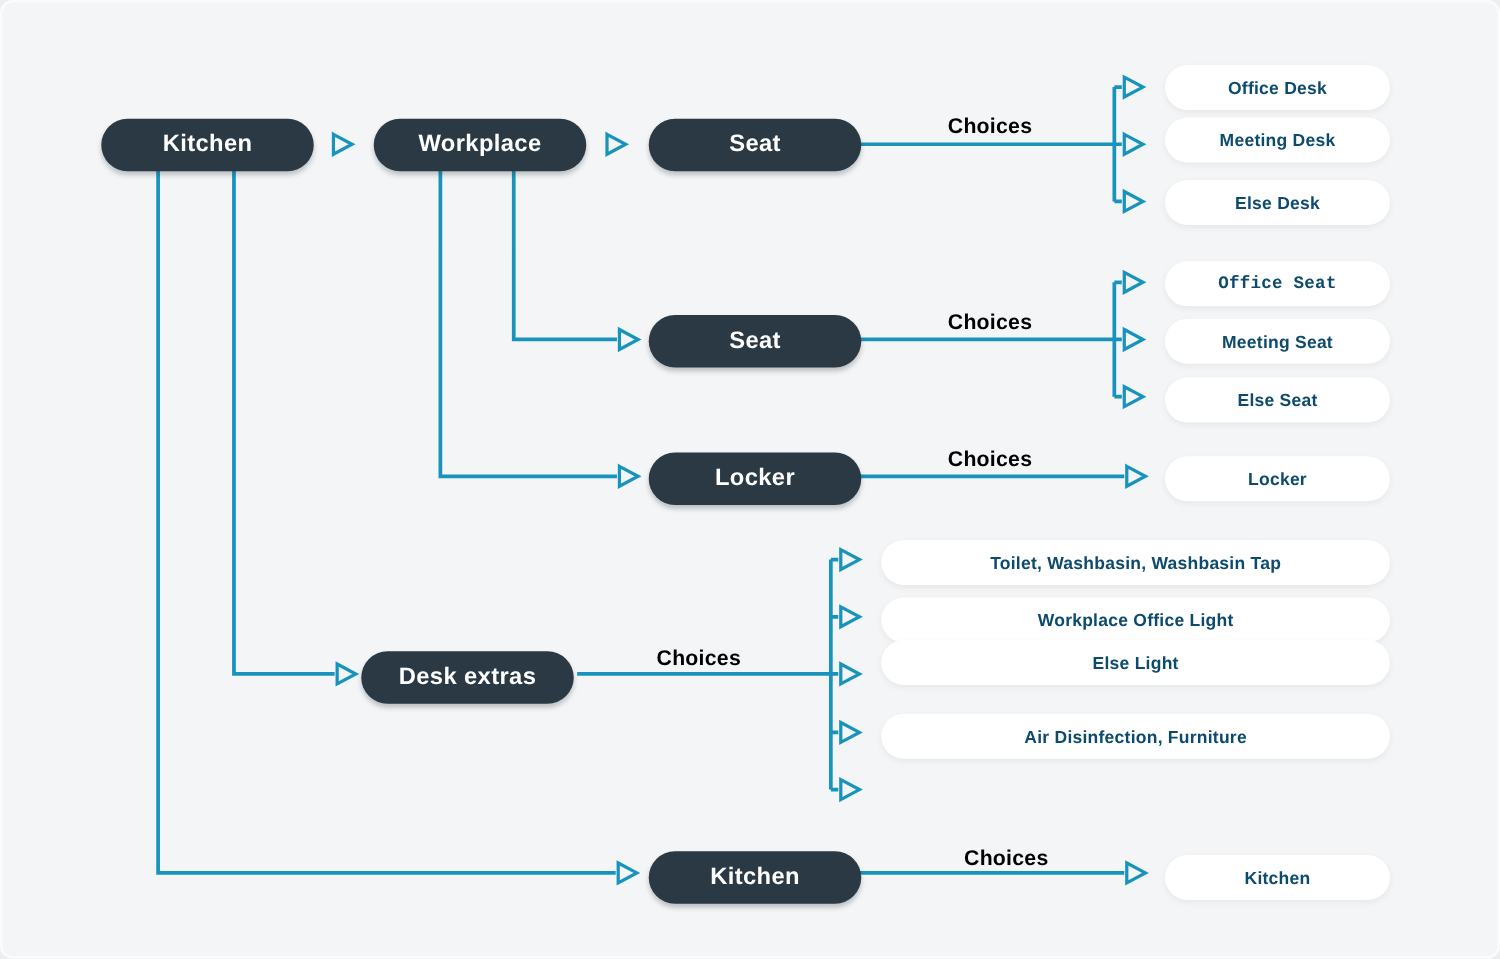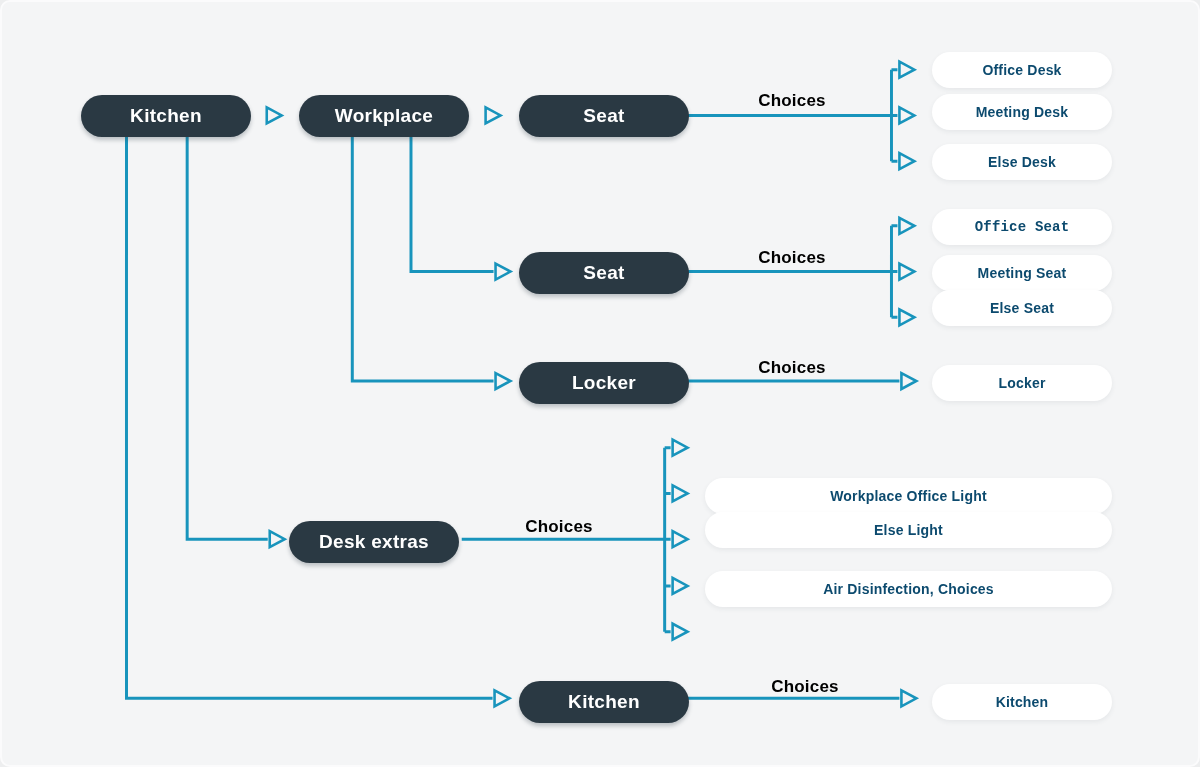--- a/index.html
+++ b/index.html
@@ -147,23 +147,24 @@
   <div class="wire-label" style="left:790px; top:356px;">Choices</div>
   <div class="wire-label" style="left:557px; top:515px;">Choices</div>
   <div class="wire-label" style="left:803px; top:675px;">Choices</div>
 
   <div class="chip centered" style="top:50px;">Office Desk</div>
   <div class="chip centered" style="top:92px;">Meeting Desk</div>
   <div class="chip centered" style="top:142px;">Else Desk</div>
 
   <div class="chip centered" style="top:207px;font-family:Liberation Mono, monospace;">Office Seat</div>
   <div class="chip centered" style="top:253px;text-align:right;">Meeting Seat</div>
-  <div class="chip centered" style="top:288px;text-align:right;">Else Seat</div>
+  <div class="chip centered" style="top:300px;text-align:right;">Else Seat</div>
 
   <div class="chip centered" style="top:363px;">Locker</div>
 
+  <div class="chip wide" style="top:430px;">Toilet, Washbasin, Washbasin Tap</div>
   <div class="chip wide" style="top:476px;">Workplace Office Light</div>
   <div class="chip wide" style="top:510px;">Else Light</div>
-  <div class="chip wide" style="top:569px;">Air Disinfection, Choices</div>
+  <div class="chip wide" style="top:569px;">Air Disinfection, Furniture</div>
 
   <div class="chip centered" style="top:682px;">Kitchen</div>
 
 </div>
 
 </body></html>

